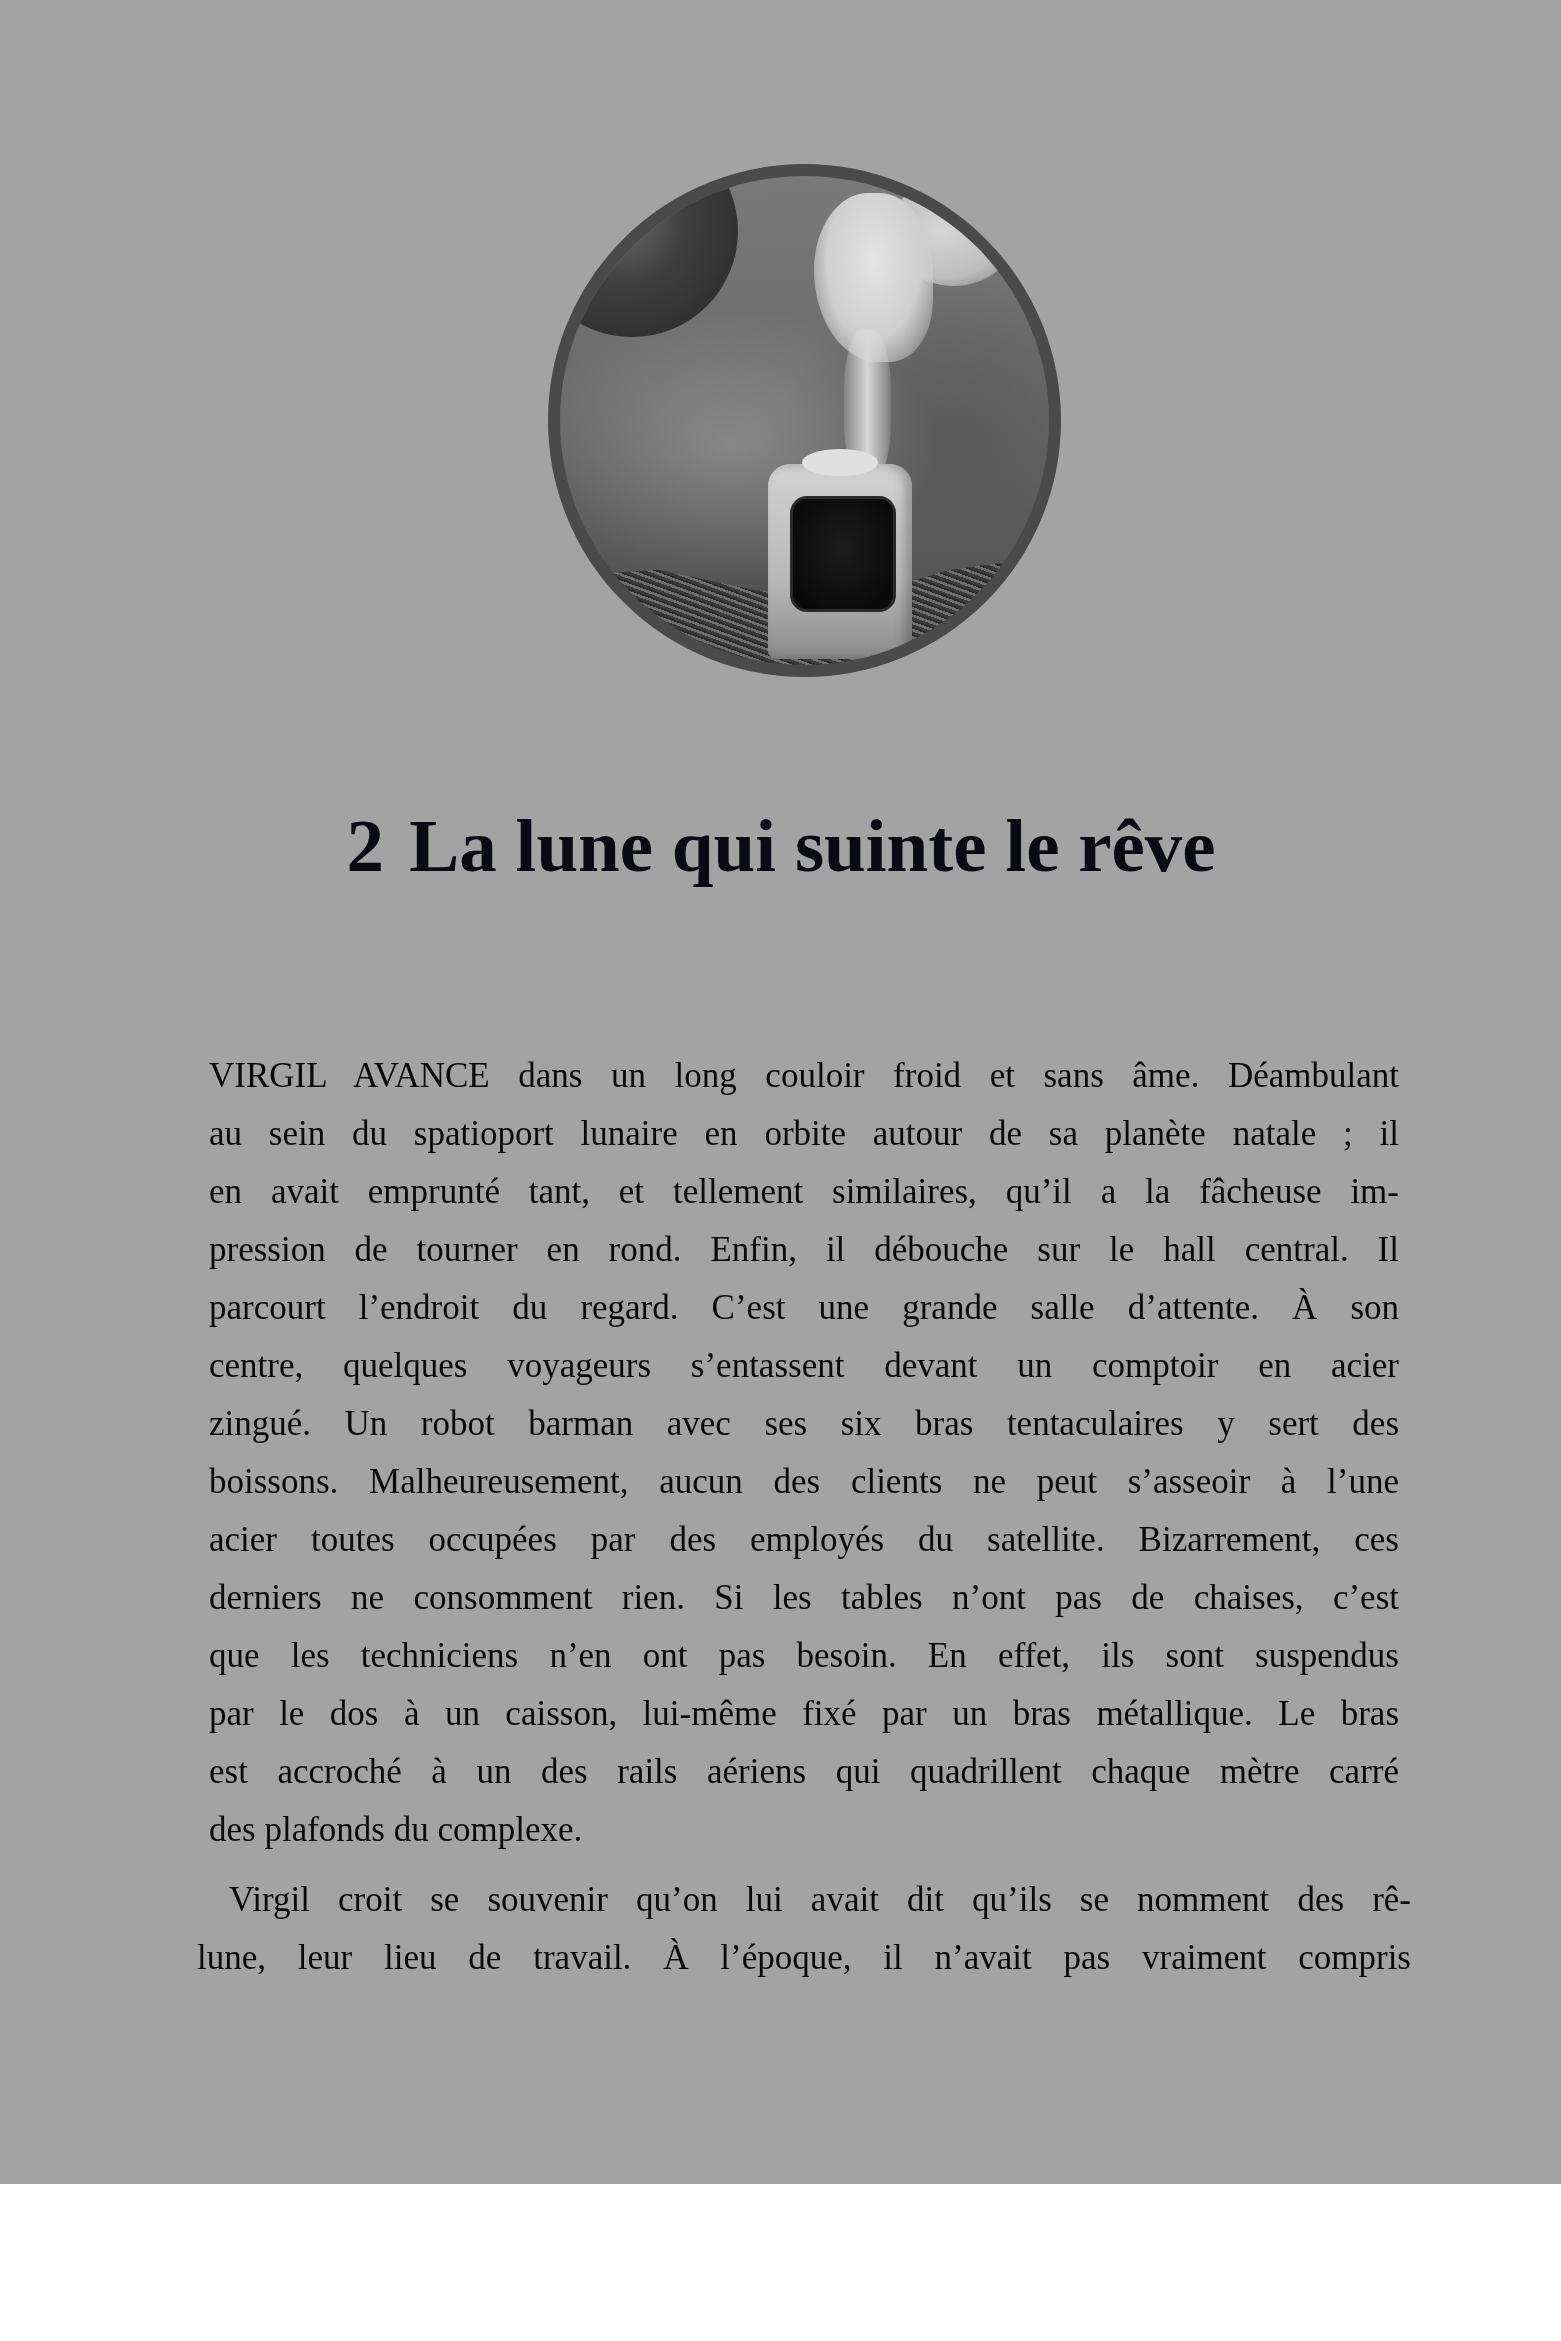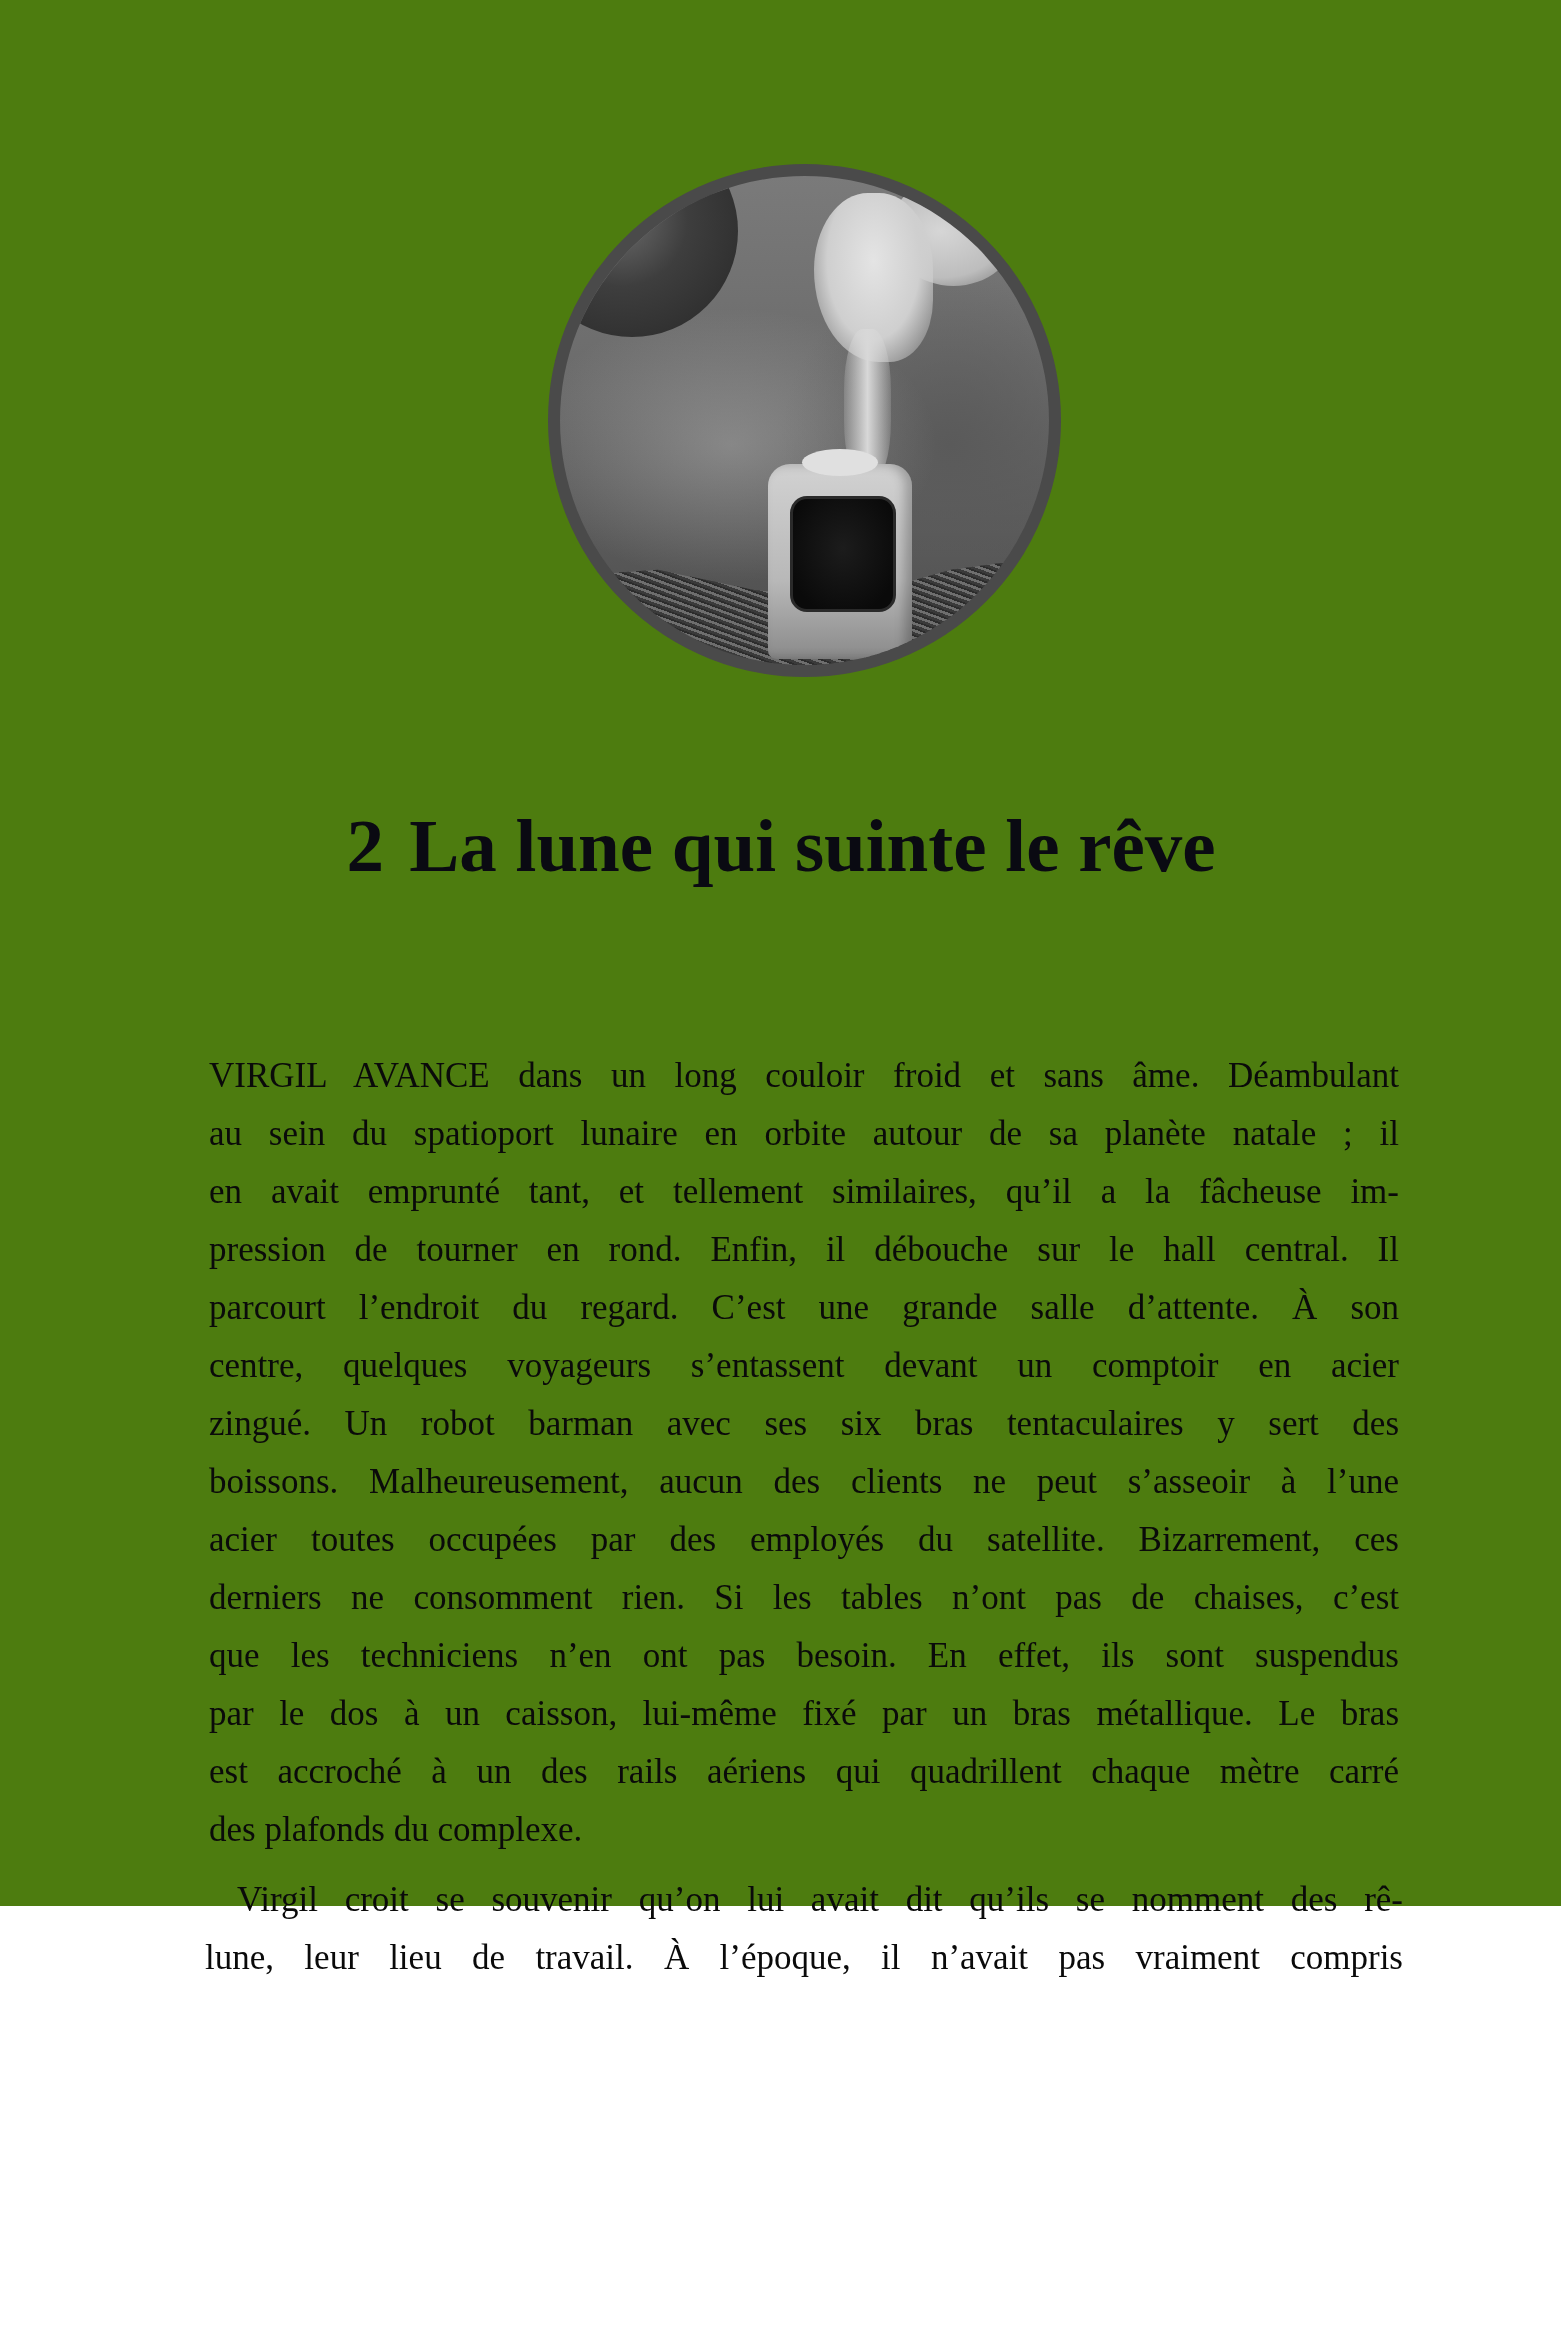--- a/index.html
+++ b/index.html
@@ -1,17 +1,17 @@
 <!DOCTYPE html>
 <html style="font-size:13.6px"><head>
 <meta charset="utf-8">
 <style>
   html, body { margin: 0; padding: 0; background: #ffffff; }
   body { width: 1562px; height: 2342px; position: relative; overflow: hidden; }
-  .page { position: absolute; left: 0; top: 0; width: 1562px; height: 1906px; background: #4d7c0f; }
+  .page { position: absolute; left: 0; top: 0; width: 1562px; height: 2184px; background: #a3a3a3; }
 
   
   .illustration {
     position: absolute; left: 548px; top: 164px; width: 513px; height: 513px;
     border-radius: 50%; box-sizing: border-box; border: 12px solid #4a4a4a;
     overflow: hidden;
     background:
       radial-gradient(ellipse 60% 40% at 35% 55%, rgba(200,200,200,0.35), rgba(0,0,0,0) 70%),
       radial-gradient(ellipse 50% 50% at 80% 55%, #5a5a5a, rgba(0,0,0,0) 70%),
       linear-gradient(180deg, #7a7a7a 0%, #6a6a6a 45%, #5c5c5c 70%, #4a4a4a 100%);
@@ -104,20 +104,20 @@
       <span class="line">centre, quelques voyageurs s’entassent devant un comptoir en acier</span>
       <span class="line">zingué. Un robot barman avec ses six bras tentaculaires y sert des</span>
       <span class="line">boissons. Malheureusement, aucun des clients ne peut s’asseoir à l’une</span>
       <span class="line">acier toutes occupées par des employés du satellite. Bizarrement, ces</span>
       <span class="line">derniers ne consomment rien. Si les tables n’ont pas de chaises, c’est</span>
       <span class="line">que les techniciens n’en ont pas besoin. En effet, ils sont suspendus</span>
       <span class="line">par le dos à un caisson, lui-même fixé par un bras métallique. Le bras</span>
       <span class="line">est accroché à un des rails aériens qui quadrillent chaque mètre carré</span>
       <span class="line last">des plafonds du complexe.</span>
     </p>
-    <p style="margin:8px;">
+    <p style="margin:0;">
       <span class="line indent">Virgil croit se souvenir qu’on lui avait dit qu’ils se nomment des rê-</span>
       <span class="line">lune, leur lieu de travail. À l’époque, il n’avait pas vraiment compris</span>
     </p>
   </div>
 
 </div>
 
 
 </body></html>

